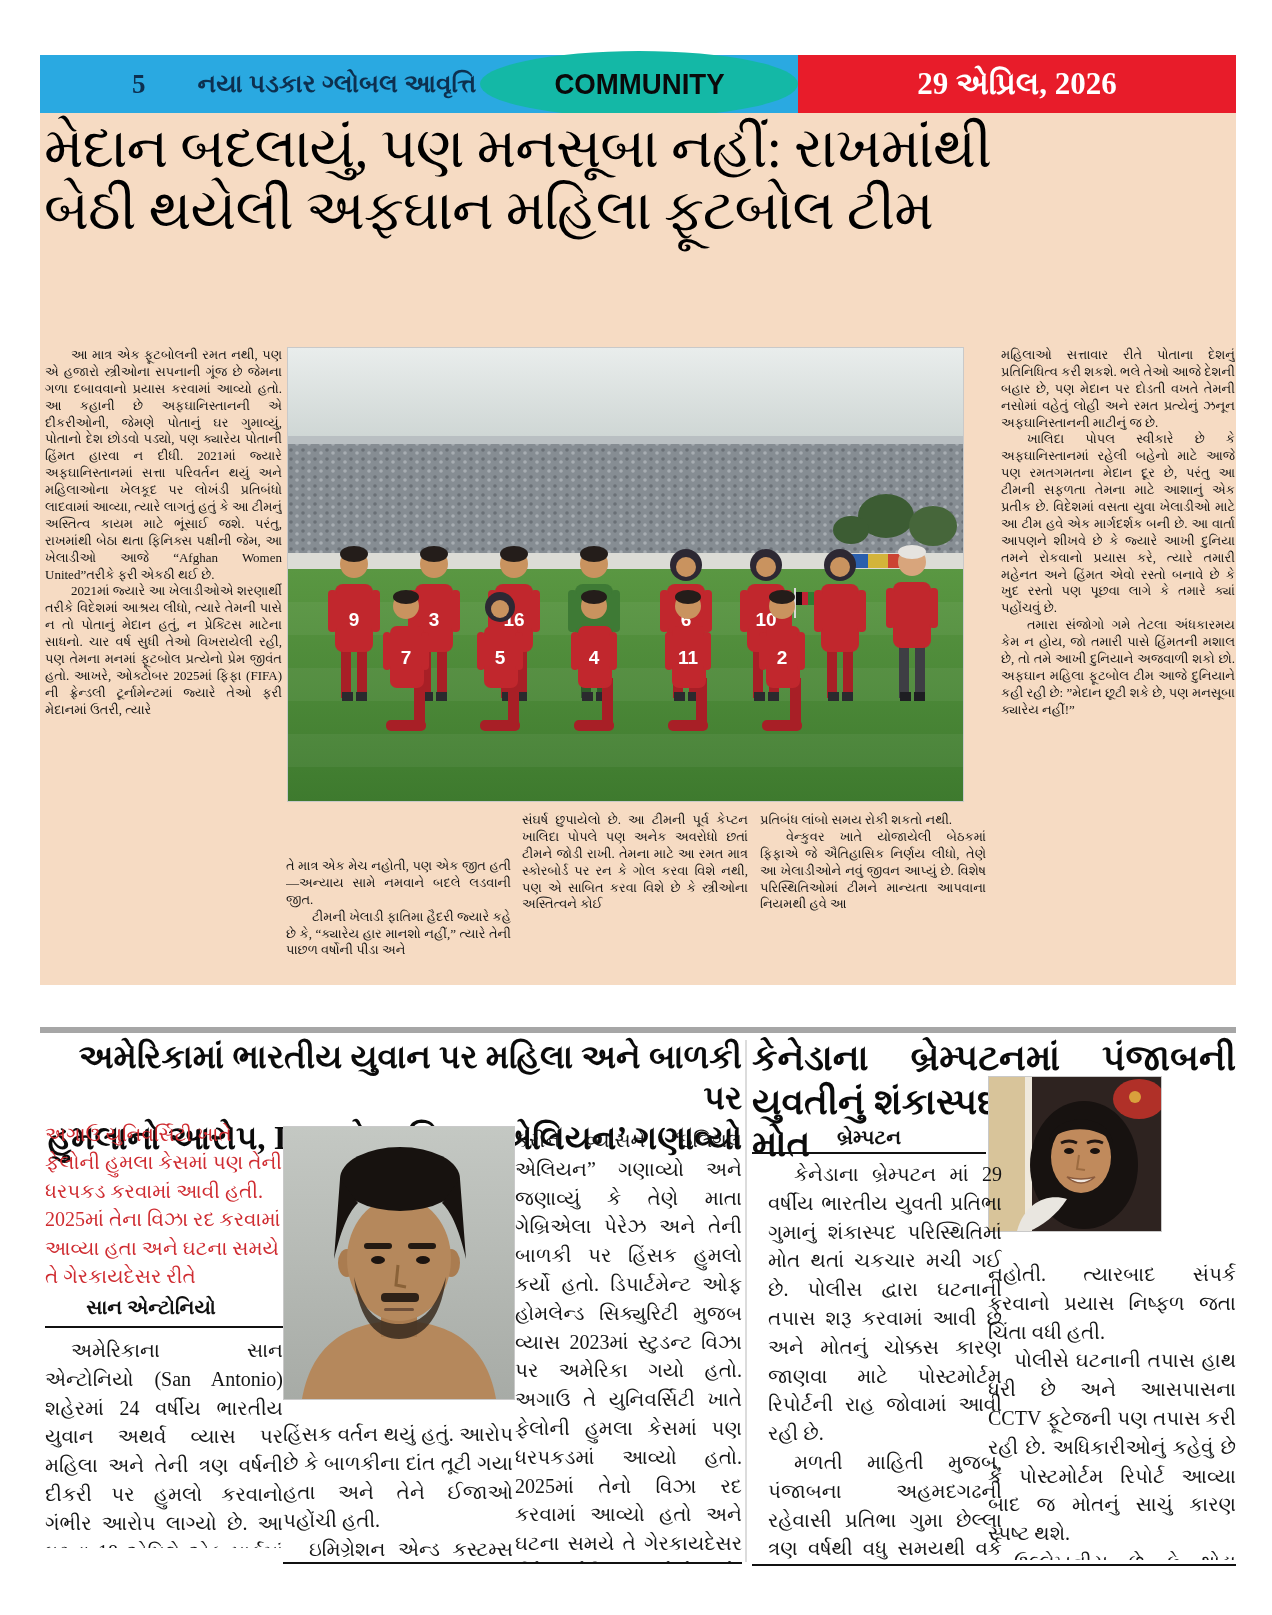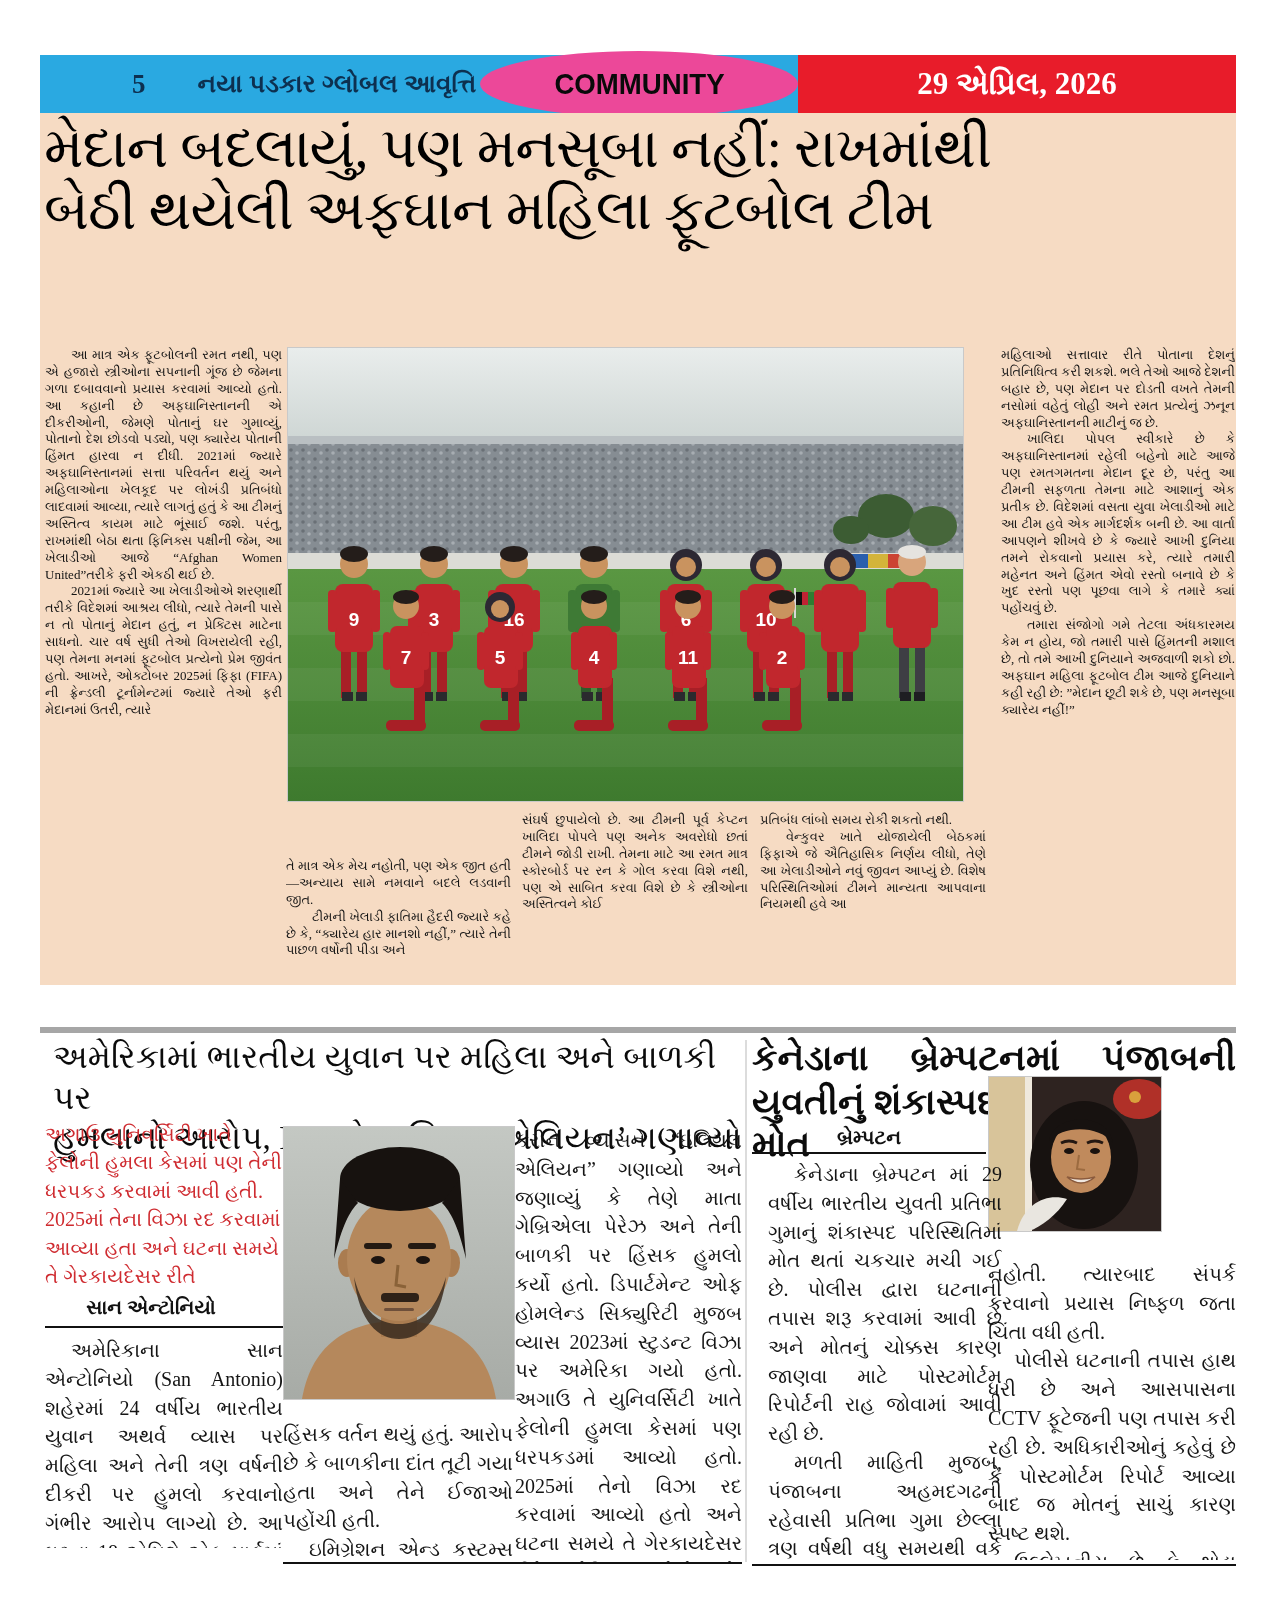--- a/index.html
+++ b/index.html
@@ -8,21 +8,21 @@
   .abs{position:absolute;}
 
   
   .hdr{left:40px;top:55px;width:1196px;height:58px;}
   .hdr-blue{position:absolute;left:0;top:0;width:758px;height:58px;background:#2aa9e1;}
   .hdr-red{position:absolute;left:758px;top:0;width:438px;height:58px;background:#e81c2a;}
   .hdr-left{position:absolute;left:0;top:0;width:440px;height:58px;display:flex;align-items:center;
             padding-left:92px;box-sizing:border-box;gap:52px;color:#0d3050;font-weight:bold;}
   .hdr-num{font-size:27px;}
   .hdr-mast{font-size:25px;white-space:nowrap;}
-  .hdr-ellipse{position:absolute;left:440px;top:-4px;width:318px;height:66px;background:#ec4899;
+  .hdr-ellipse{position:absolute;left:440px;top:-4px;width:318px;height:66px;background:#14b8a6;
                border-radius:50%;display:flex;align-items:center;justify-content:center;}
   .hdr-comm{font-family:"Liberation Sans",sans-serif;font-weight:bold;font-size:30px;color:#0a0a0a;
             letter-spacing:0px;transform:scaleX(.92);}
   .hdr-date{position:absolute;left:758px;top:0;width:438px;height:58px;display:flex;align-items:center;
             justify-content:center;color:#ffffff;font-weight:bold;font-size:31px;}
 
   
   .lead-bg{left:40px;top:113px;width:1196px;height:872px;background:#f6dbc3;}
   .lead-hl{left:44px;top:118px;width:1184px;height:178px;font-weight:normal;
            font-size:56px;line-height:1.1;color:#000000;letter-spacing:-1px;}
@@ -39,22 +39,22 @@
   .col5{left:1001px;top:347px;width:234px;height:636px;}
 
   .photo-frame{border:1px solid #c9c9c9;background:#eee;}
   .team-photo{left:287px;top:347px;width:675px;height:453px;}
 
   
   .big-divider{left:40px;top:1027px;width:1196px;height:6px;background:#a6a6a6;}
   .vert-divider{left:745px;top:1040px;width:2px;height:522px;background:#dcdcdc;}
 
   
-  .s2-hl{left:45px;top:1037px;width:697px;height:86px;text-align:left;font-weight:normal;
-         font-size:33px;line-height:1.23;color:#0b0b0b;margin-left:8px;}
+  .s2-hl{left:45px;top:1037px;width:697px;height:86px;text-align:right;font-weight:bold;
+         font-size:33px;line-height:1.23;color:#0b0b0b;}
   .standfirst{left:45px;top:1120px;width:238px;height:172px;color:#cf2b30;font-size:20px;
               line-height:1.42;text-align:left;overflow:hidden;}
   .dateline{text-align:center;font-weight:bold;font-size:20px;color:#111;}
   .dl-a{left:32px;top:1296px;width:238px;}
   .rule{background:#111;height:2px;}
   .rule-a{left:45px;top:1326px;width:238px;}
   .colA{left:45px;top:1336px;width:238px;height:212px;}
   .mugshot{left:283px;top:1126px;width:230px;height:272px;}
   .colB{left:283px;top:1420px;width:230px;height:140px;}
   .colC{left:515px;top:1126px;width:227px;height:438px;}

